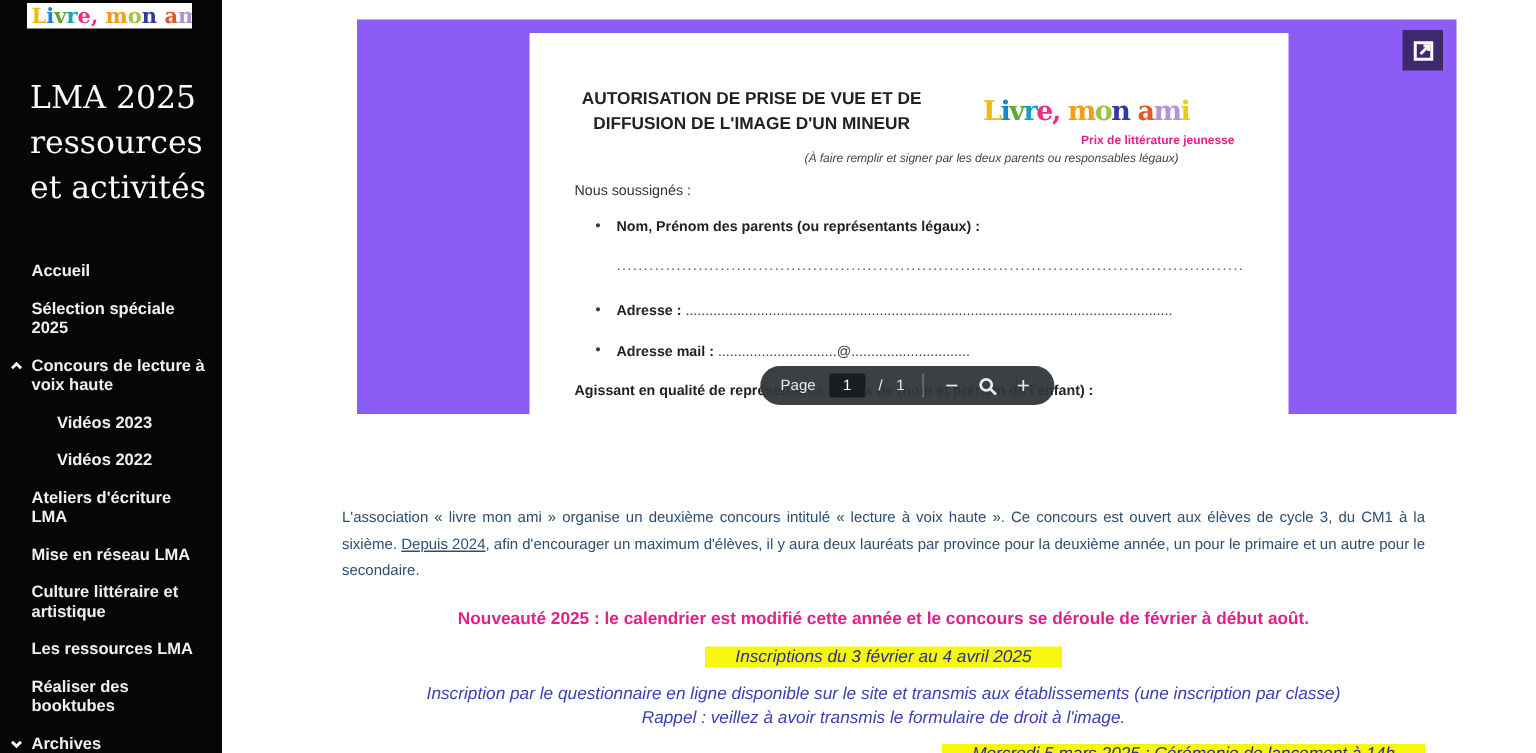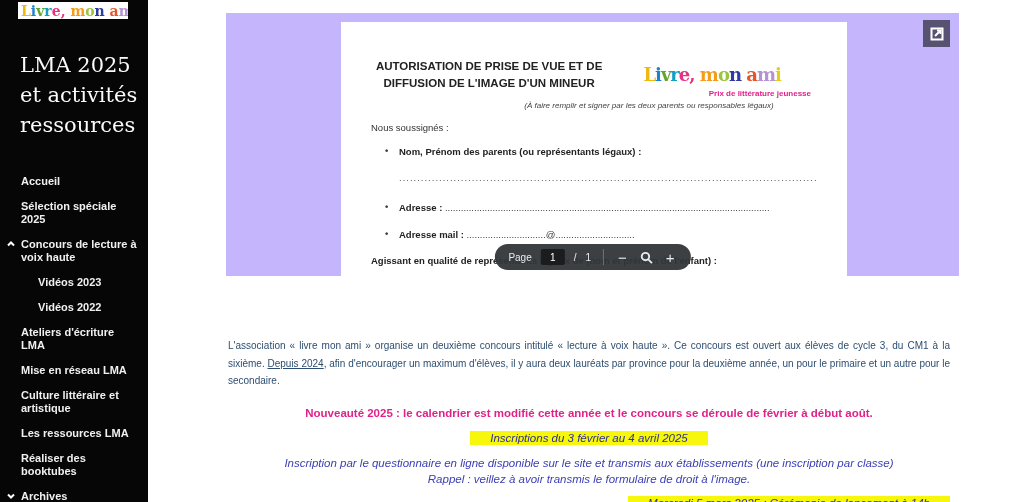--- a/index.html
+++ b/index.html
@@ -27,22 +27,22 @@
               margin-bottom:12px; cursor:pointer; }
   .nav-item.sub { padding-left:38px; }
   .nav-item .chev { position:absolute; left:6px; top:1px; width:10px; height:10px; }
   .nav-item .chev svg { width:10px; height:10px; stroke:#fff; stroke-width:2;
               fill:none; }
 
   
   .main { position:absolute; left:148px; top:0; width:876px; height:502px; background:#fff; }
 
   
-  .pdf-embed { position:absolute; left:78px; top:13px; width:733px; height:263px;
-               background:#c4b5fd; overflow:hidden; }
+  .pdf-embed { position:absolute; left:90px; top:13px; width:733px; height:263px;
+               background:#8b5cf6; overflow:hidden; }
   .doc-page { position:absolute; left:115px; top:9px; width:506px; height:254px;
               background:#fff; color:#3a3a3a; padding:26px 30px 0 30px; overflow:hidden;
               font-size:9.5px; }
   .doc-head { display:flex; }
   .doc-title { width:268px; text-align:center; font-weight:bold; font-size:11.5px;
                line-height:17px; color:#222; padding-top:10px; }
   .doc-logo { width:238px; text-align:center; padding-top:14px; }
   .logo-big { font-family:"DejaVu Serif", serif; font-weight:bold; font-size:18px;
               line-height:26px; letter-spacing:-1px; white-space:nowrap; }
   .logo-tagline { font-size:8px; font-weight:bold; color:#e0218a; text-align:right;
@@ -96,22 +96,22 @@
   <div class="logo-banner">
     <span class="mini-letters"><span style="color: rgb(240, 185, 15);">L</span><span style="color: rgb(30, 131, 205);">i</span><span style="color: rgb(99, 165, 50);">v</span><span style="color: rgb(20, 160, 196);">r</span><span style="color: rgb(232, 49, 127);">e</span><span style="color: rgb(232, 49, 127);">,</span><span style="color: rgb(0, 0, 0);"> </span><span style="color: rgb(245, 156, 25);">m</span><span style="color: rgb(155, 197, 61);">o</span><span style="color: rgb(47, 58, 158);">n</span><span style="color: rgb(0, 0, 0);"> </span><span style="color: rgb(230, 85, 37);">a</span><span style="color: rgb(179, 147, 211);">m</span><span style="color: rgb(227, 207, 27);">i</span><span style="color: rgb(232, 49, 127);">!</span></span>
     <span class="partner-marks">
       <i></i>
         <i class="b"></i>
     </span>
   </div>
 
   <div class="site-title">
     <div>LMA 2025</div>
+    <div>ressources</div>
     <div>et activités</div>
-    <div>ressources</div>
   </div>
 
   <nav class="nav">
     <div class="nav-item">
       <span>Accueil</span>
     </div>
     <div class="nav-item">
       <span>Sélection spéciale 2025</span>
     </div>
     <div class="nav-item">

